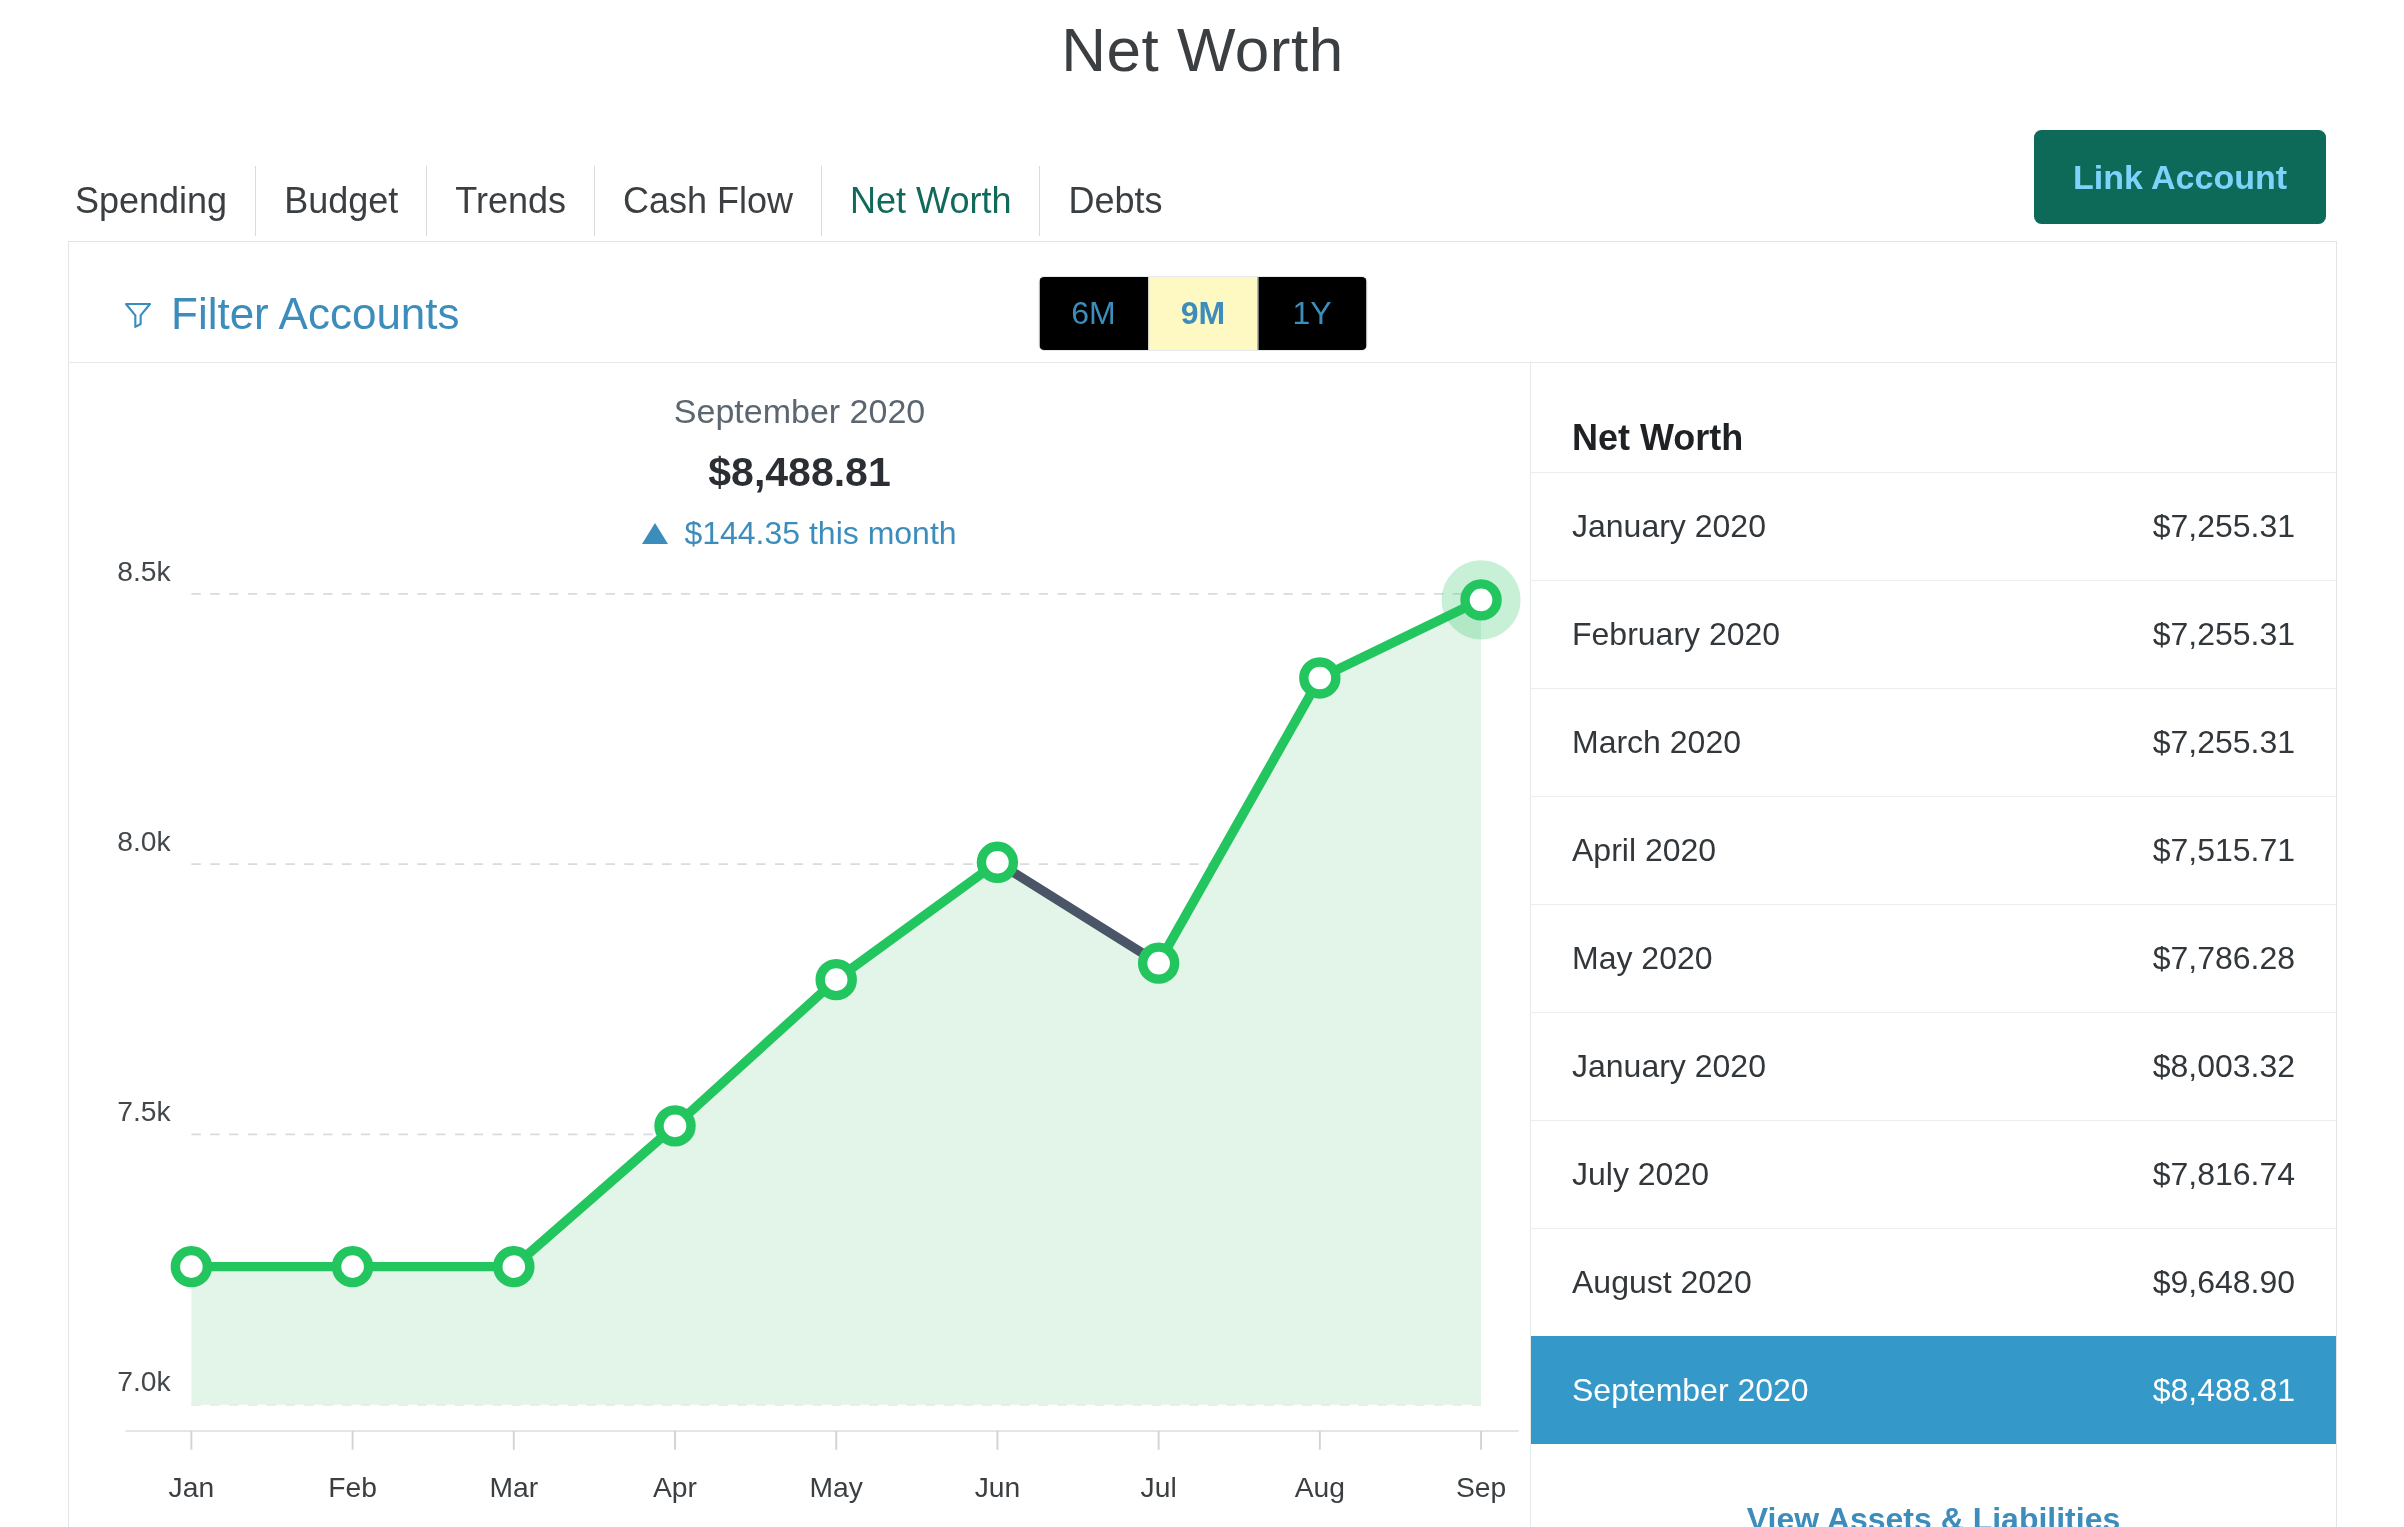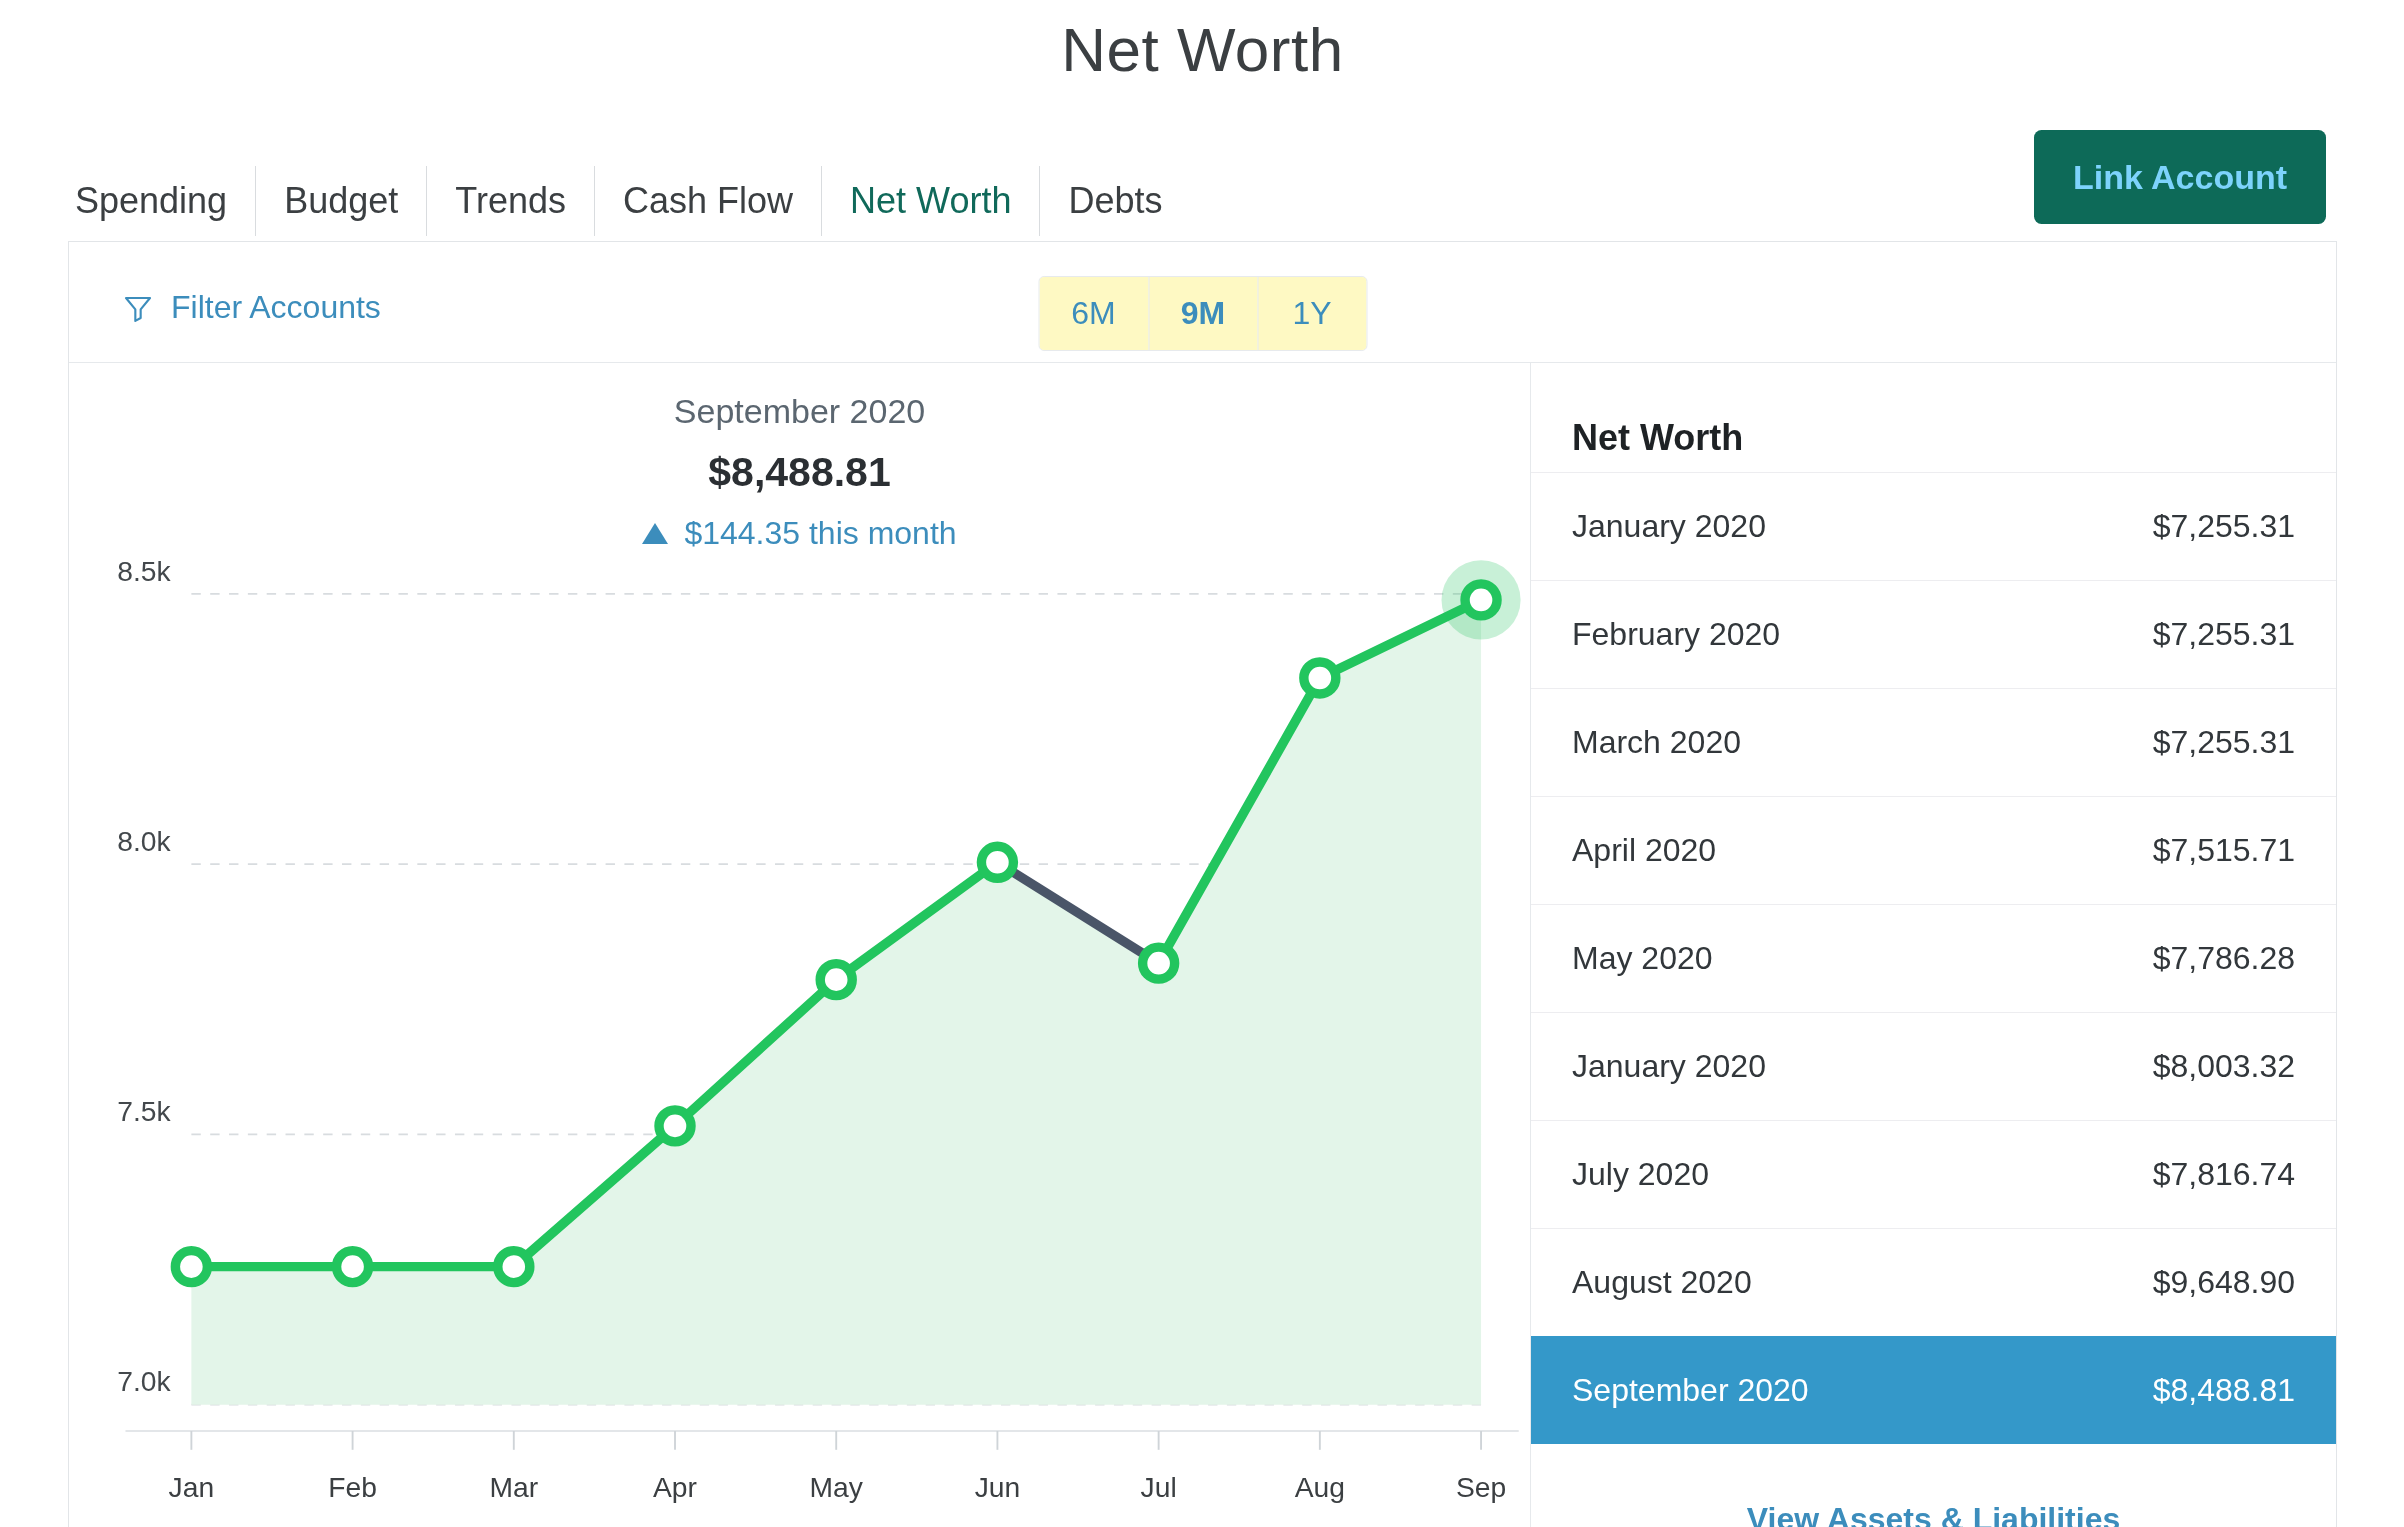--- a/index.html
+++ b/index.html
@@ -64,37 +64,37 @@
   }
 
   
   .toolbar {
     position: relative; height: 121px; width: 100%;
     border-bottom: 1.9px solid #e6e9ec;
   }
   .filter-accounts {
     position: absolute; left: 53px; top: 47px;
     display: flex; align-items: center; gap: 17px;
-    color: #3c8dbc; font-size: 32px; cursor: pointer;
+    color: #3c8dbc; font-size: 44px; cursor: pointer;
     background: none; border: none;
     font-family: "Liberation Sans", sans-serif;
   }
   .funnel { width: 32px; height: 32px; display: block; }
 
   .range-group {
     position: absolute; left: 50%; top: 34px;
     transform: translateX(-50%);
     display: flex;
     border: 1.9px solid #e7eaed; border-radius: 5.6px;
     overflow: hidden;
     background: #f7fafc;
   }
   .range-btn {
     width: 109px; height: 73px;
-    background: #fef9c3; color: #3c8dbc;
+    background: #000000; color: #3c8dbc;
     border: none; border-left: 1.9px solid #e7eaed;
     font-family: "Liberation Sans", sans-serif;
     font-size: 32px; cursor: pointer;
   }
   .range-btn:first-child { border-left: none; }
   .range-btn.selected { background: #fef9c3; font-weight: bold; }
 
   
   .card-body { display: flex; height: 1164px; }
   .chart-pane { width: 1461px; position: relative; }

